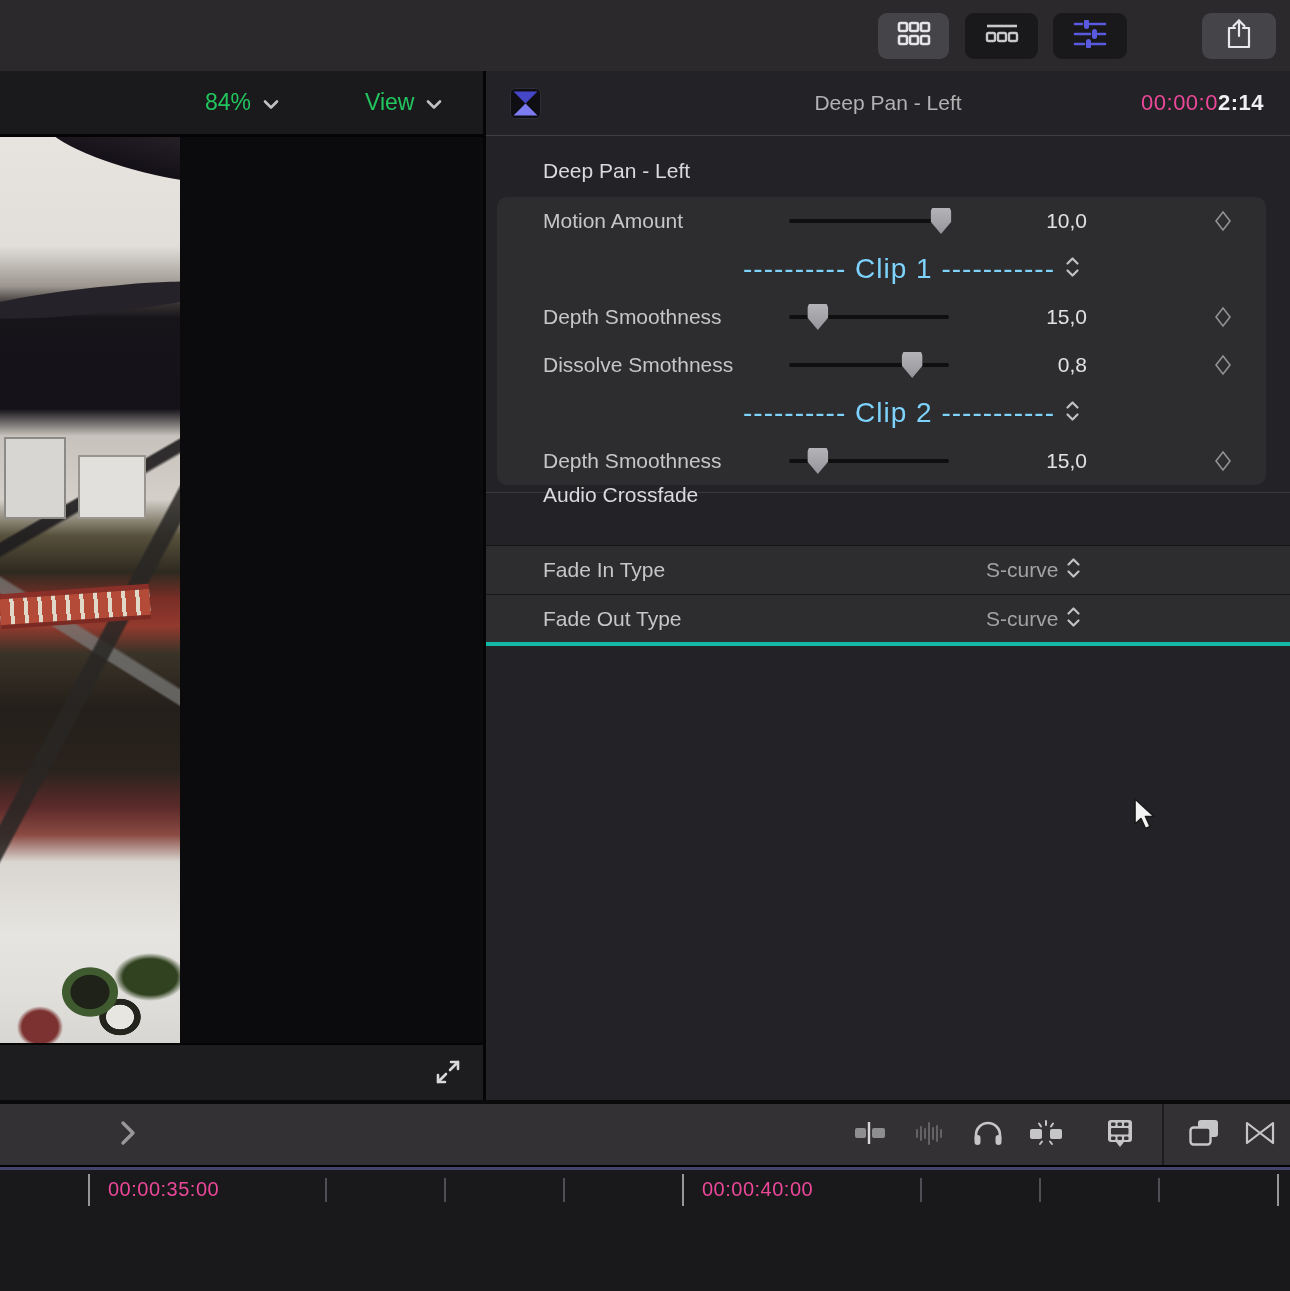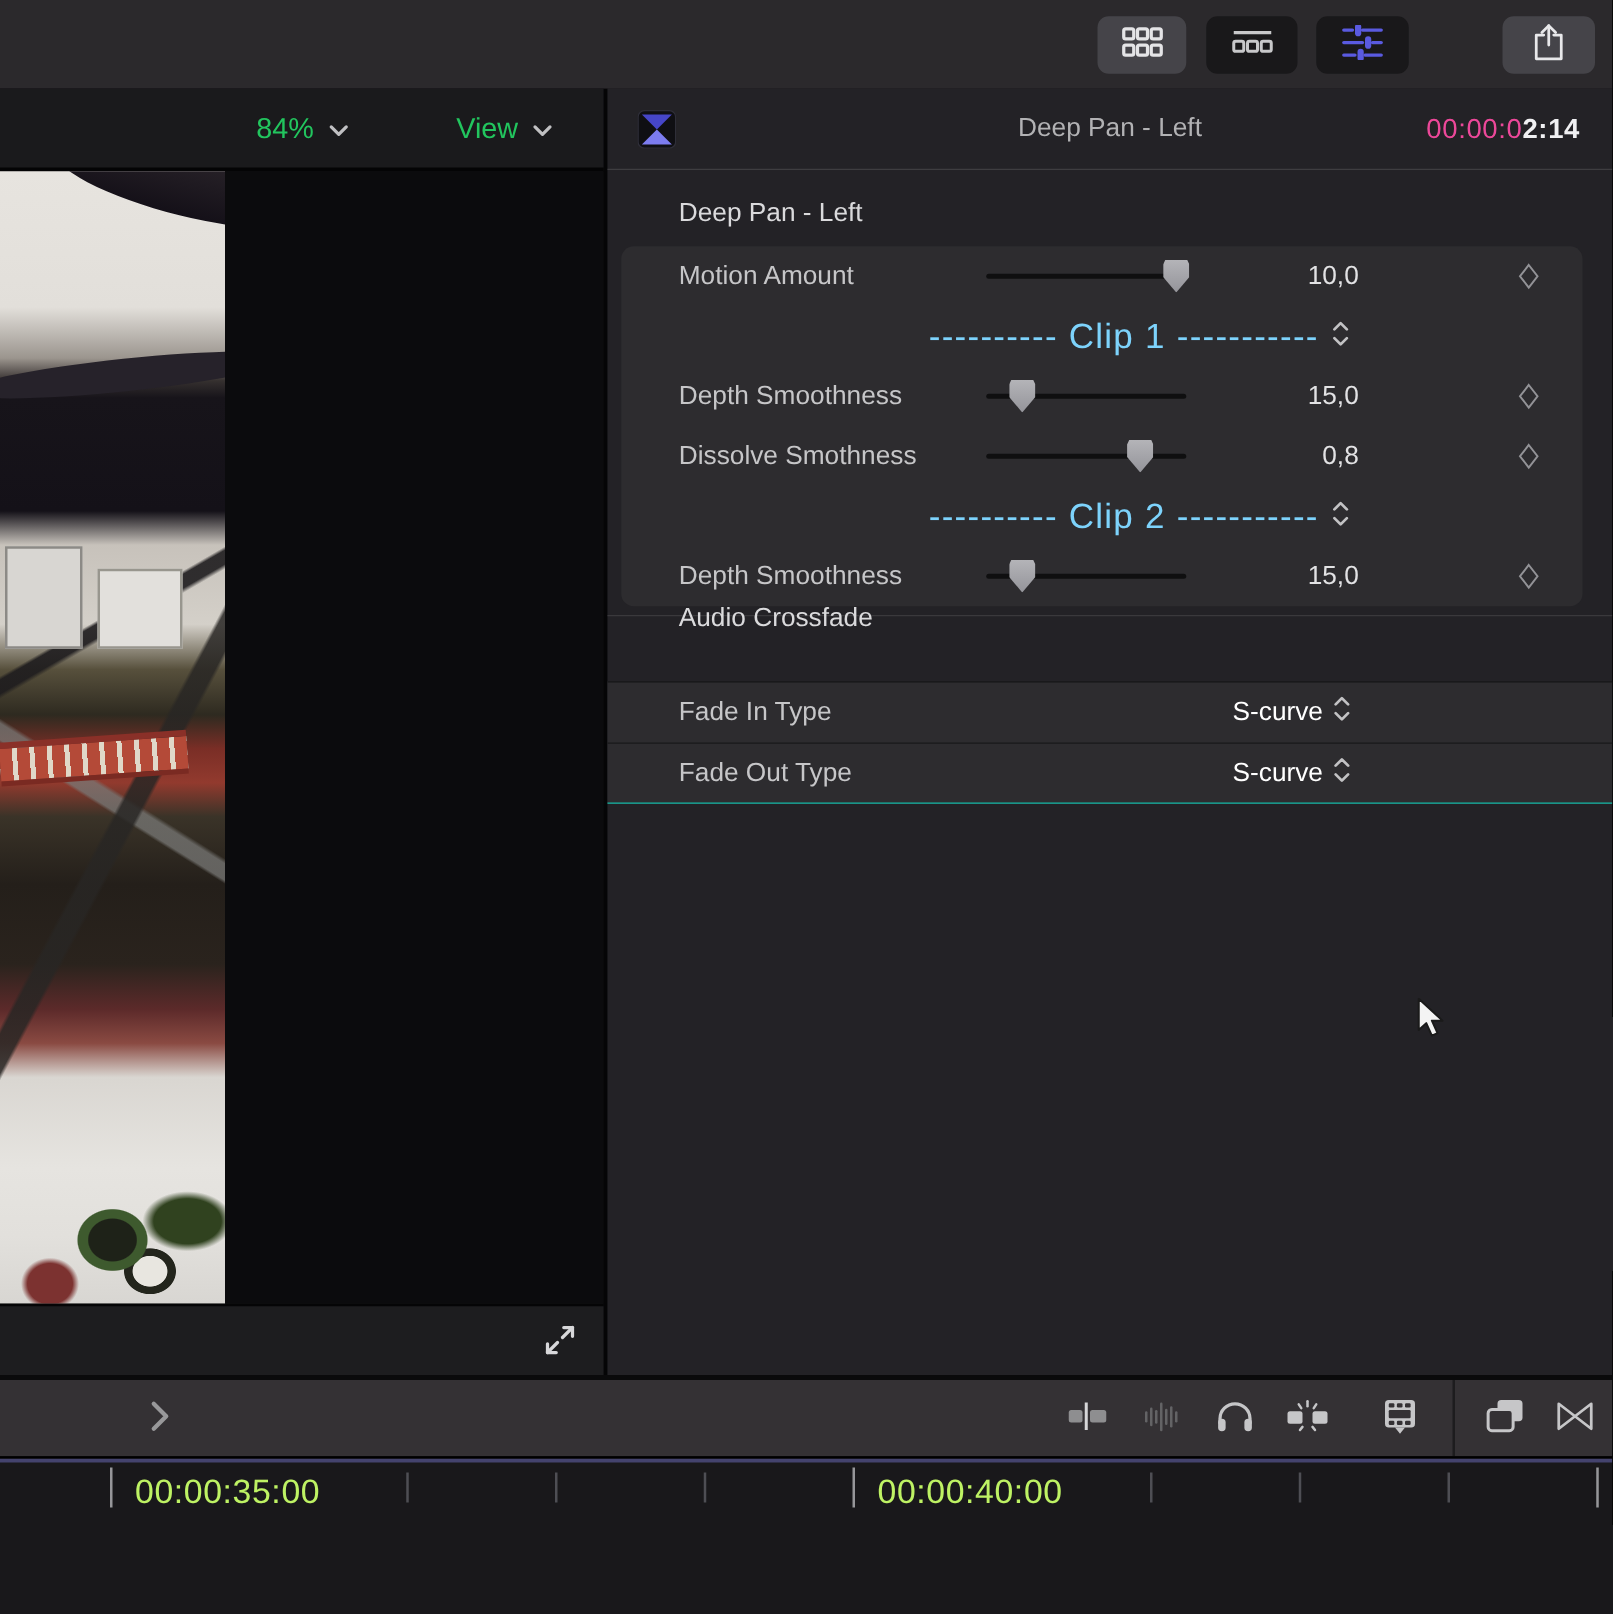--- a/index.html
+++ b/index.html
@@ -71,35 +71,35 @@
   .slider{position:absolute;left:292px;top:0;width:160px;height:48px;}
   .slider-track{position:absolute;left:0;top:22px;width:160px;height:4px;background:#0f0f10;border-radius:2px;}
   .slider-thumb{position:absolute;top:11px;width:21px;height:26px;transform:translateX(-50%);
     background:linear-gradient(#b4b4b8,#94949a);
     clip-path:polygon(8% 0,92% 0,100% 14%,100% 52%,50% 100%,0 52%,0 14%);}
   .row-value{position:absolute;left:430px;top:0;width:160px;height:48px;display:flex;align-items:center;justify-content:flex-end;font-size:21px;color:#e2e2e4;}
   .kf-diamond{position:absolute;left:717px;top:13px;}
   .selector-row{position:relative;width:100%;height:48px;display:flex;align-items:center;justify-content:center;gap:10px;padding-left:60px;box-sizing:border-box;}
   .selector-text{font-size:28px;color:#7dd3fc;letter-spacing:1px;}
   .insp-hline{position:absolute;left:0;top:421px;width:804px;height:1px;background:#3a393c;}
-  .fade-group{position:absolute;left:0;top:474px;width:804px;height:96px;background:#2d2c2f;border-top:1px solid #141416;border-bottom:1px solid #14b8a6;}
+  .fade-group{position:absolute;left:0;top:474px;width:804px;height:96px;background:#2d2c2f;border-top:1px solid #141416;border-bottom:4px solid #14b8a6;}
   .fade-row{position:relative;width:100%;height:48px;}
   .fade-row + .fade-row{border-top:1px solid #19181b;padding-left:24px;}
   .fade-label{position:absolute;left:57px;top:0;height:48px;display:flex;align-items:center;font-size:21px;color:#c6c6c8;}
-  .fade-value{position:absolute;left:500px;top:0;height:48px;display:flex;align-items:center;gap:8px;font-size:21px;font-weight:500;color:#ffffff;}
+  .fade-value{position:absolute;left:500px;top:0;height:48px;display:flex;align-items:center;gap:8px;font-size:21px;font-weight:500;color:#a3a3a3;}
   
   .tl-toolbar{position:absolute;left:0;top:1100px;width:1290px;height:65px;background:#343134;border-top:4px solid #0a0a0b;box-sizing:border-box;}
   .tl-icon{position:absolute;top:14px;width:40px;height:34px;display:flex;align-items:center;justify-content:center;}
   .tl-sep{position:absolute;left:1162px;top:0;width:2px;height:61px;background:#1d1c1e;}
   .ruler-wrap{position:absolute;left:0;top:1165px;width:1290px;height:126px;background:#19181b;}
   .ruler-blackline{position:absolute;left:0;top:0;width:100%;height:2px;background:#000;}
   .ruler-blueline{position:absolute;left:0;top:2px;width:100%;height:3px;background:#44436e;}
   .tick{position:absolute;background:#4e4e54;width:2px;top:13px;height:24px;}
   .tick.major{background:#96969a;top:9px;height:32px;width:2px;}
-  .ruler-label{position:absolute;top:13px;font-size:27px;color:#bef264;letter-spacing:.5px;}
+  .ruler-label{position:absolute;top:13px;font-size:20px;color:#ec4899;letter-spacing:.5px;}
   
   .cursor{position:absolute;left:1133px;top:798px;pointer-events:none;}
 </style>
 </head>
 <body>
 
 <div id="app">
 
   <div class="top-toolbar">
     <div class="tb-btn tb-light" style="left:878px;width:71px;">

